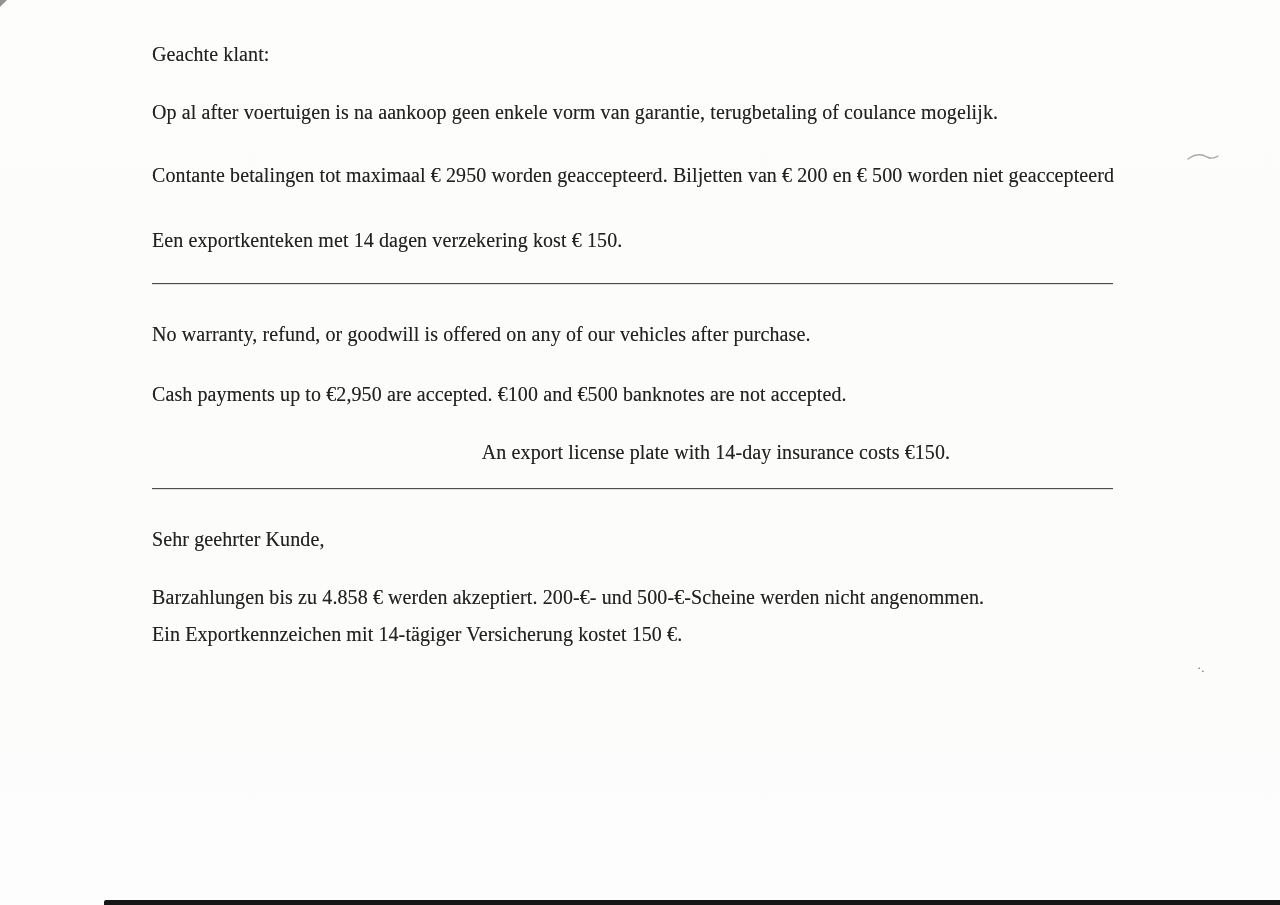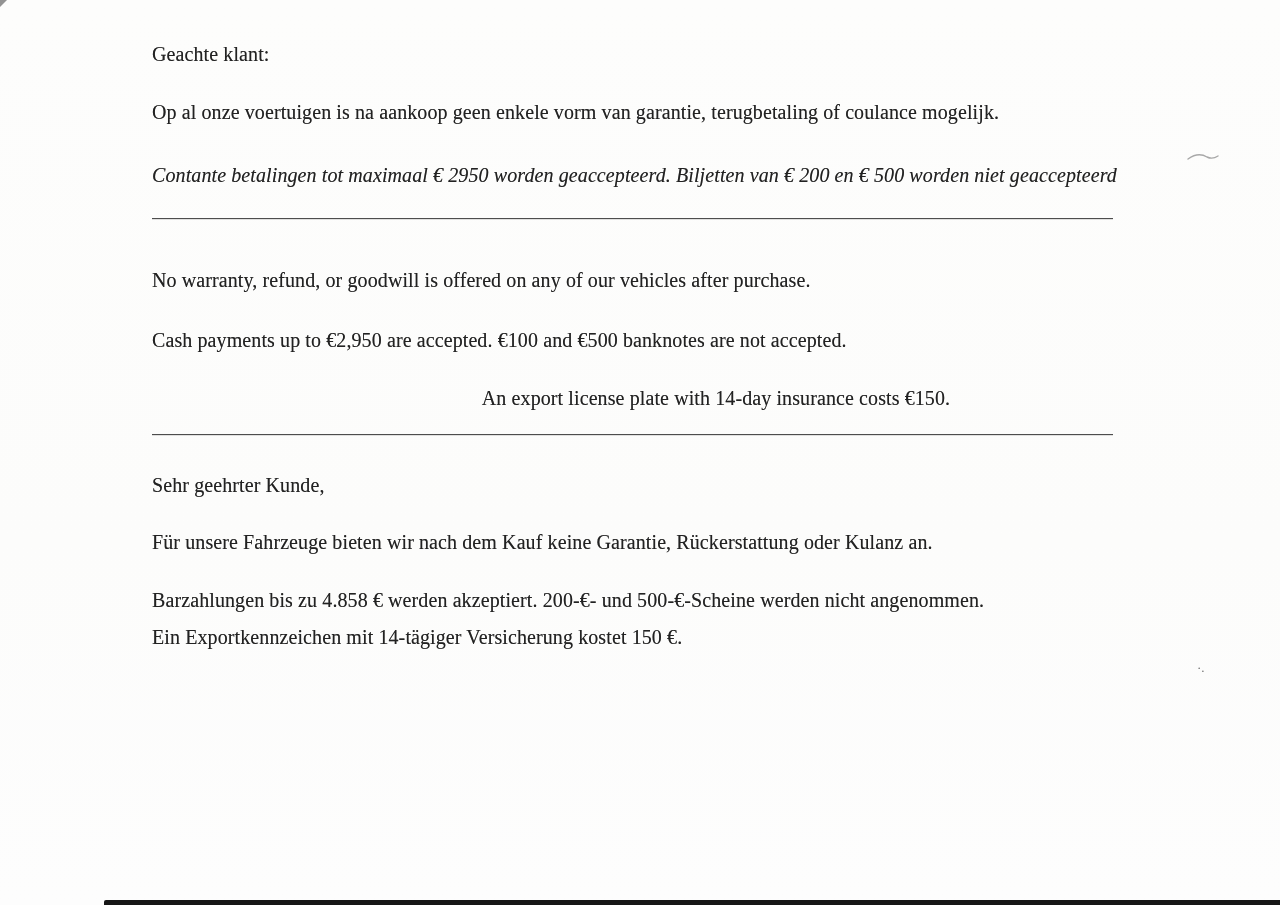--- a/index.html
+++ b/index.html
@@ -26,25 +26,25 @@
   .greeting, .para {
     font-size: 20px;
     line-height: 24px;
     white-space: nowrap;
     color: #222;
     text-shadow: 0 0 0.5px rgba(40,40,40,0.45);
     letter-spacing: 0.1px;
   }
   
   .m-p1nl { margin-top: 34px; }
-  .m-p2nl { margin-top: 39px; font-style: italic; }
+  .m-p2nl { margin-top: 39px; }
   .m-p3nl { margin-top: 41px; }
   .m-hr1  { margin-top: 31px; }
   .m-gre  { margin-top: 43px; }
-  .m-p1en { margin-top: 49px; }
+  .m-p1en { margin-top: 38px; }
   .m-p2en { margin-top: 36px; }
   .m-p3en { margin-top: 34px; text-align: center; }
   .m-hr2  { margin-top: 24px; }
   .m-grd  { margin-top: 38px; }
   .m-p1de { margin-top: 33px; }
   .m-p2de { margin-top: 34px; }
   .m-p3de { margin-top: 13px; }
   .divider {
     border: none;
     border-top: 1px solid #4d4d4d;
@@ -92,37 +92,37 @@
 </style>
 </head>
 <body>
 
 <div class="page">
 
   <div class="content">
 
     <section>
       <p class="greeting">Geachte klant:</p>
-      <p class="para m-p1nl">Op al onze voertuigen is na aankoop geen enkele vorm van garantie, terugbetaling of coulance mogelijk.</p>
+      <p class="para m-p1nl">Op al after voertuigen is na aankoop geen enkele vorm van garantie, terugbetaling of coulance mogelijk.</p>
       <p class="para m-p2nl">Contante betalingen tot maximaal € 2950 worden geaccepteerd. Biljetten van € 200 en € 500 worden niet geaccepteerd</p>
+      <p class="para m-p3nl">Een exportkenteken met 14 dagen verzekering kost € 150.</p>
     </section>
 
     <hr class="divider m-hr1">
 
     <section>
       <p class="para m-p1en">No warranty, refund, or goodwill is offered on any of our vehicles after purchase.</p>
       <p class="para m-p2en">Cash payments up to €2,950 are accepted. €100 and €500 banknotes are not accepted.</p>
       <p class="para m-p3en">An export license plate with 14-day insurance costs €150.</p>
     </section>
 
     <hr class="divider m-hr2">
 
     <section>
       <p class="greeting m-grd">Sehr geehrter Kunde,</p>
-      <p class="para m-p1de">Für unsere Fahrzeuge bieten wir nach dem Kauf keine Garantie, Rückerstattung oder Kulanz an.</p>
       <p class="para m-p2de">Barzahlungen bis zu 4.858 € werden akzeptiert. 200-€- und 500-€-Scheine werden nicht angenommen.</p>
       <p class="para m-p3de">Ein Exportkennzeichen mit 14-tägiger Versicherung kostet 150 €.</p>
     </section>
 
   </div>
 
   <svg class="squiggle" viewBox="0 0 34 14" xmlns="http://www.w3.org/2000/svg">
     <path d="M2 9 C 9 4, 16 4, 21 7 C 25 9, 29 8, 32 6" fill="none" stroke="#a8a8a8" stroke-width="1.4" stroke-linecap="round"></path>
   </svg>
 

